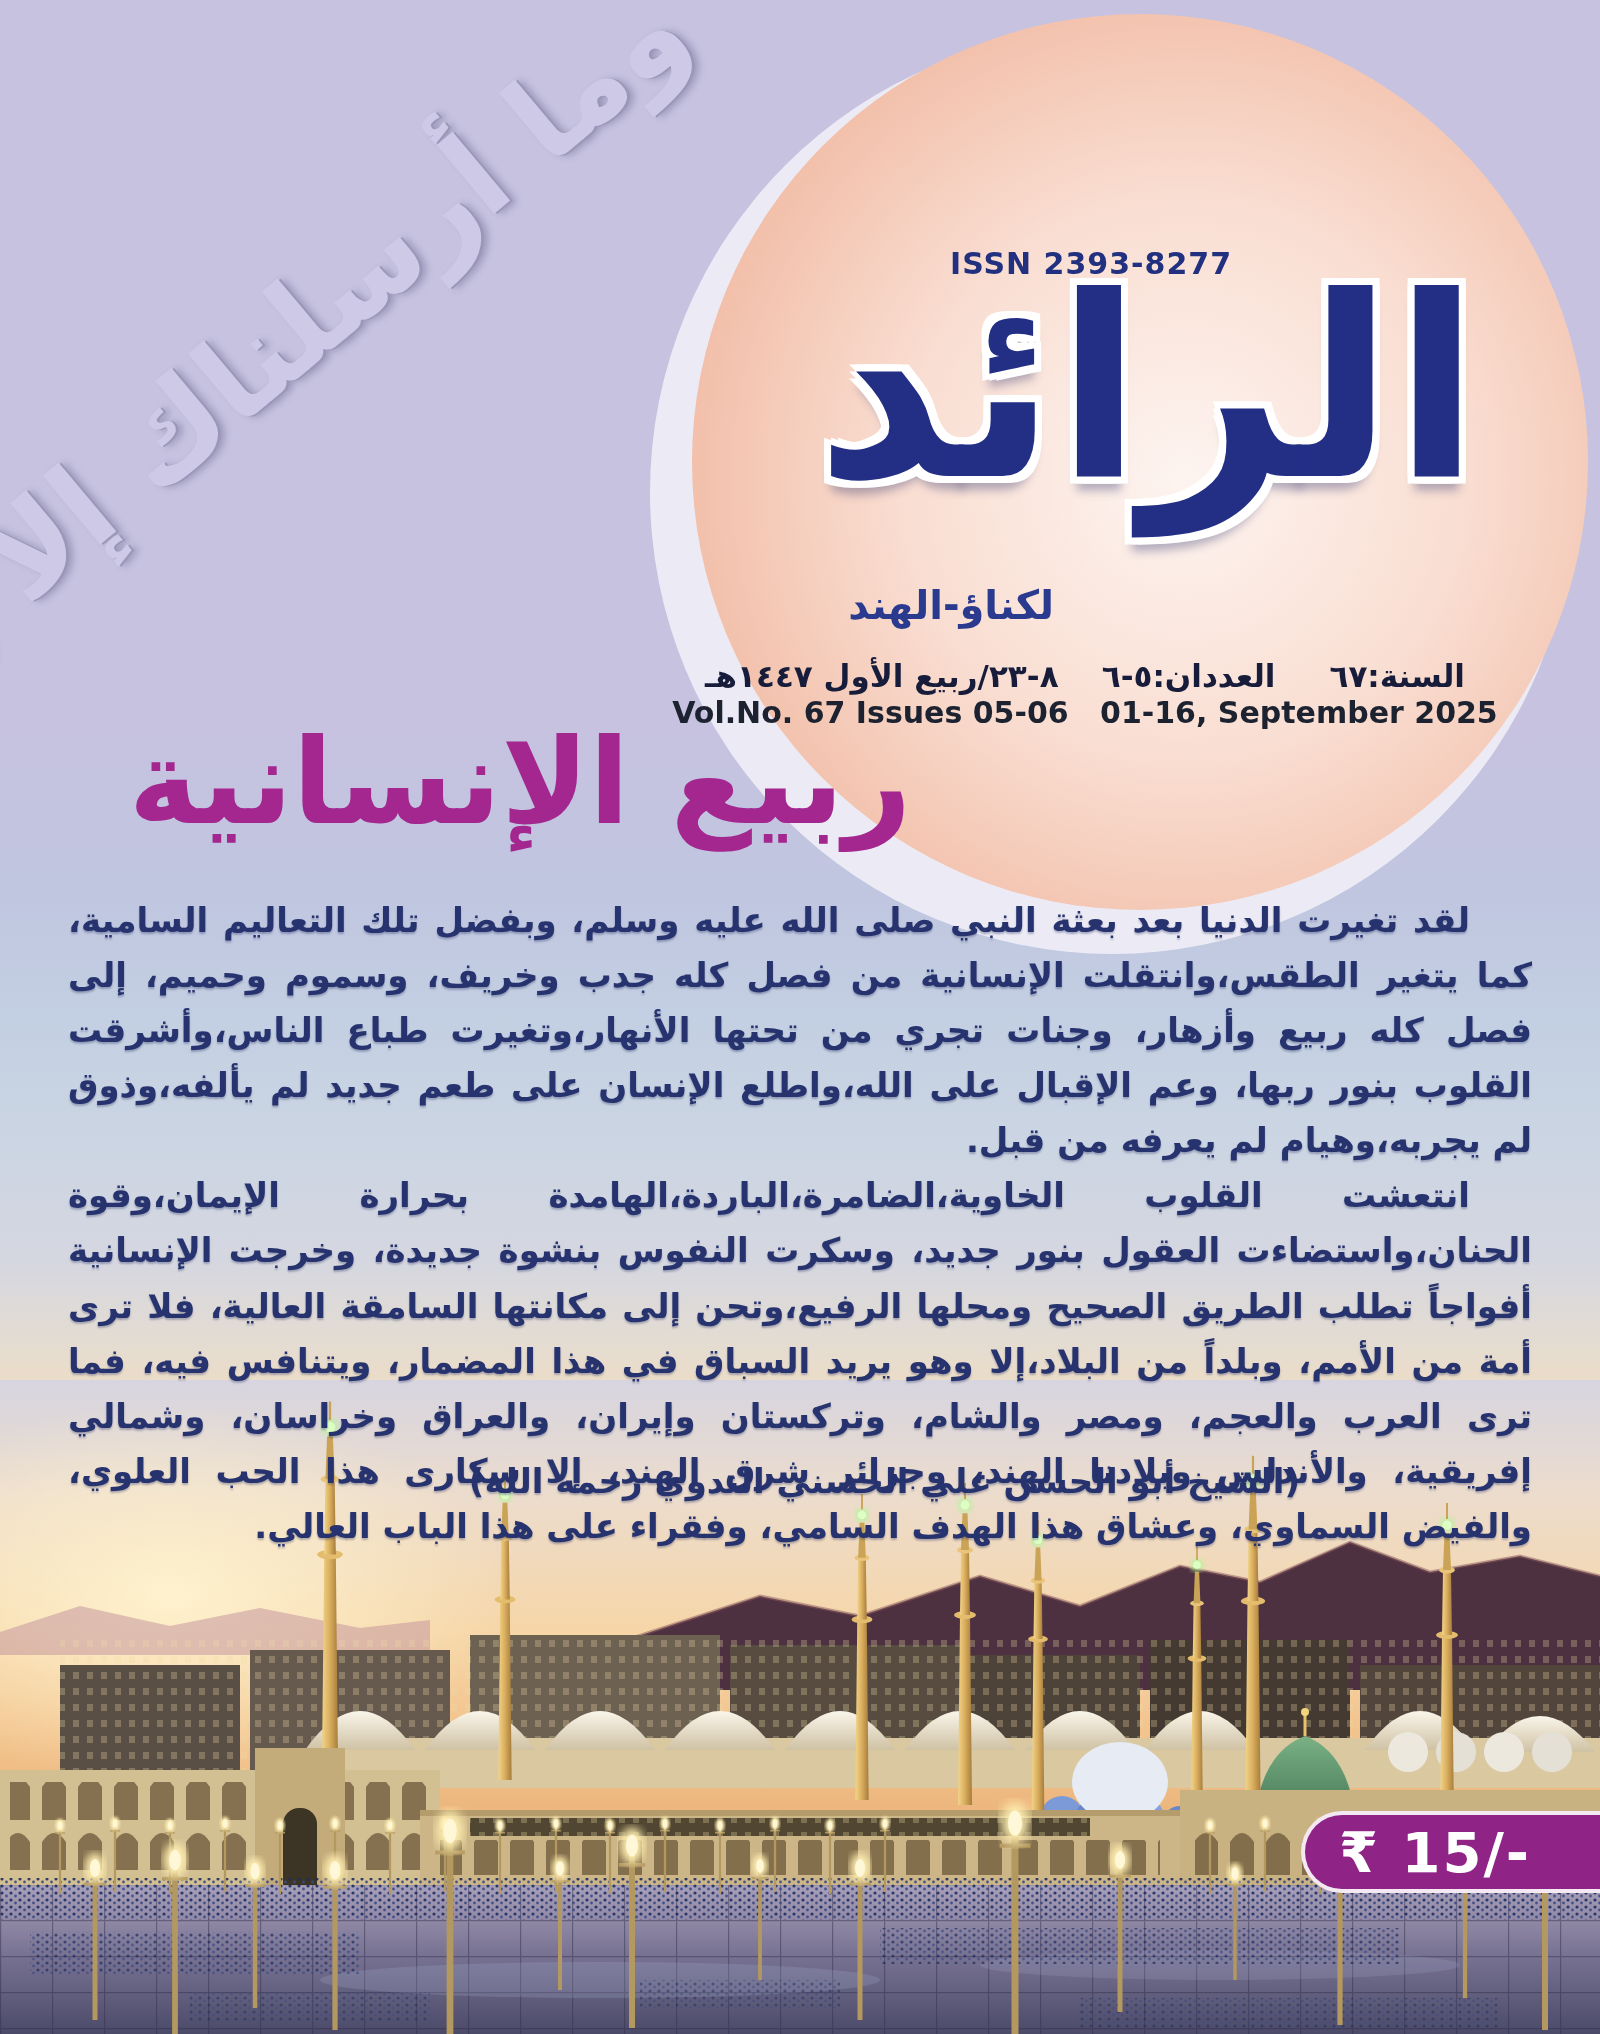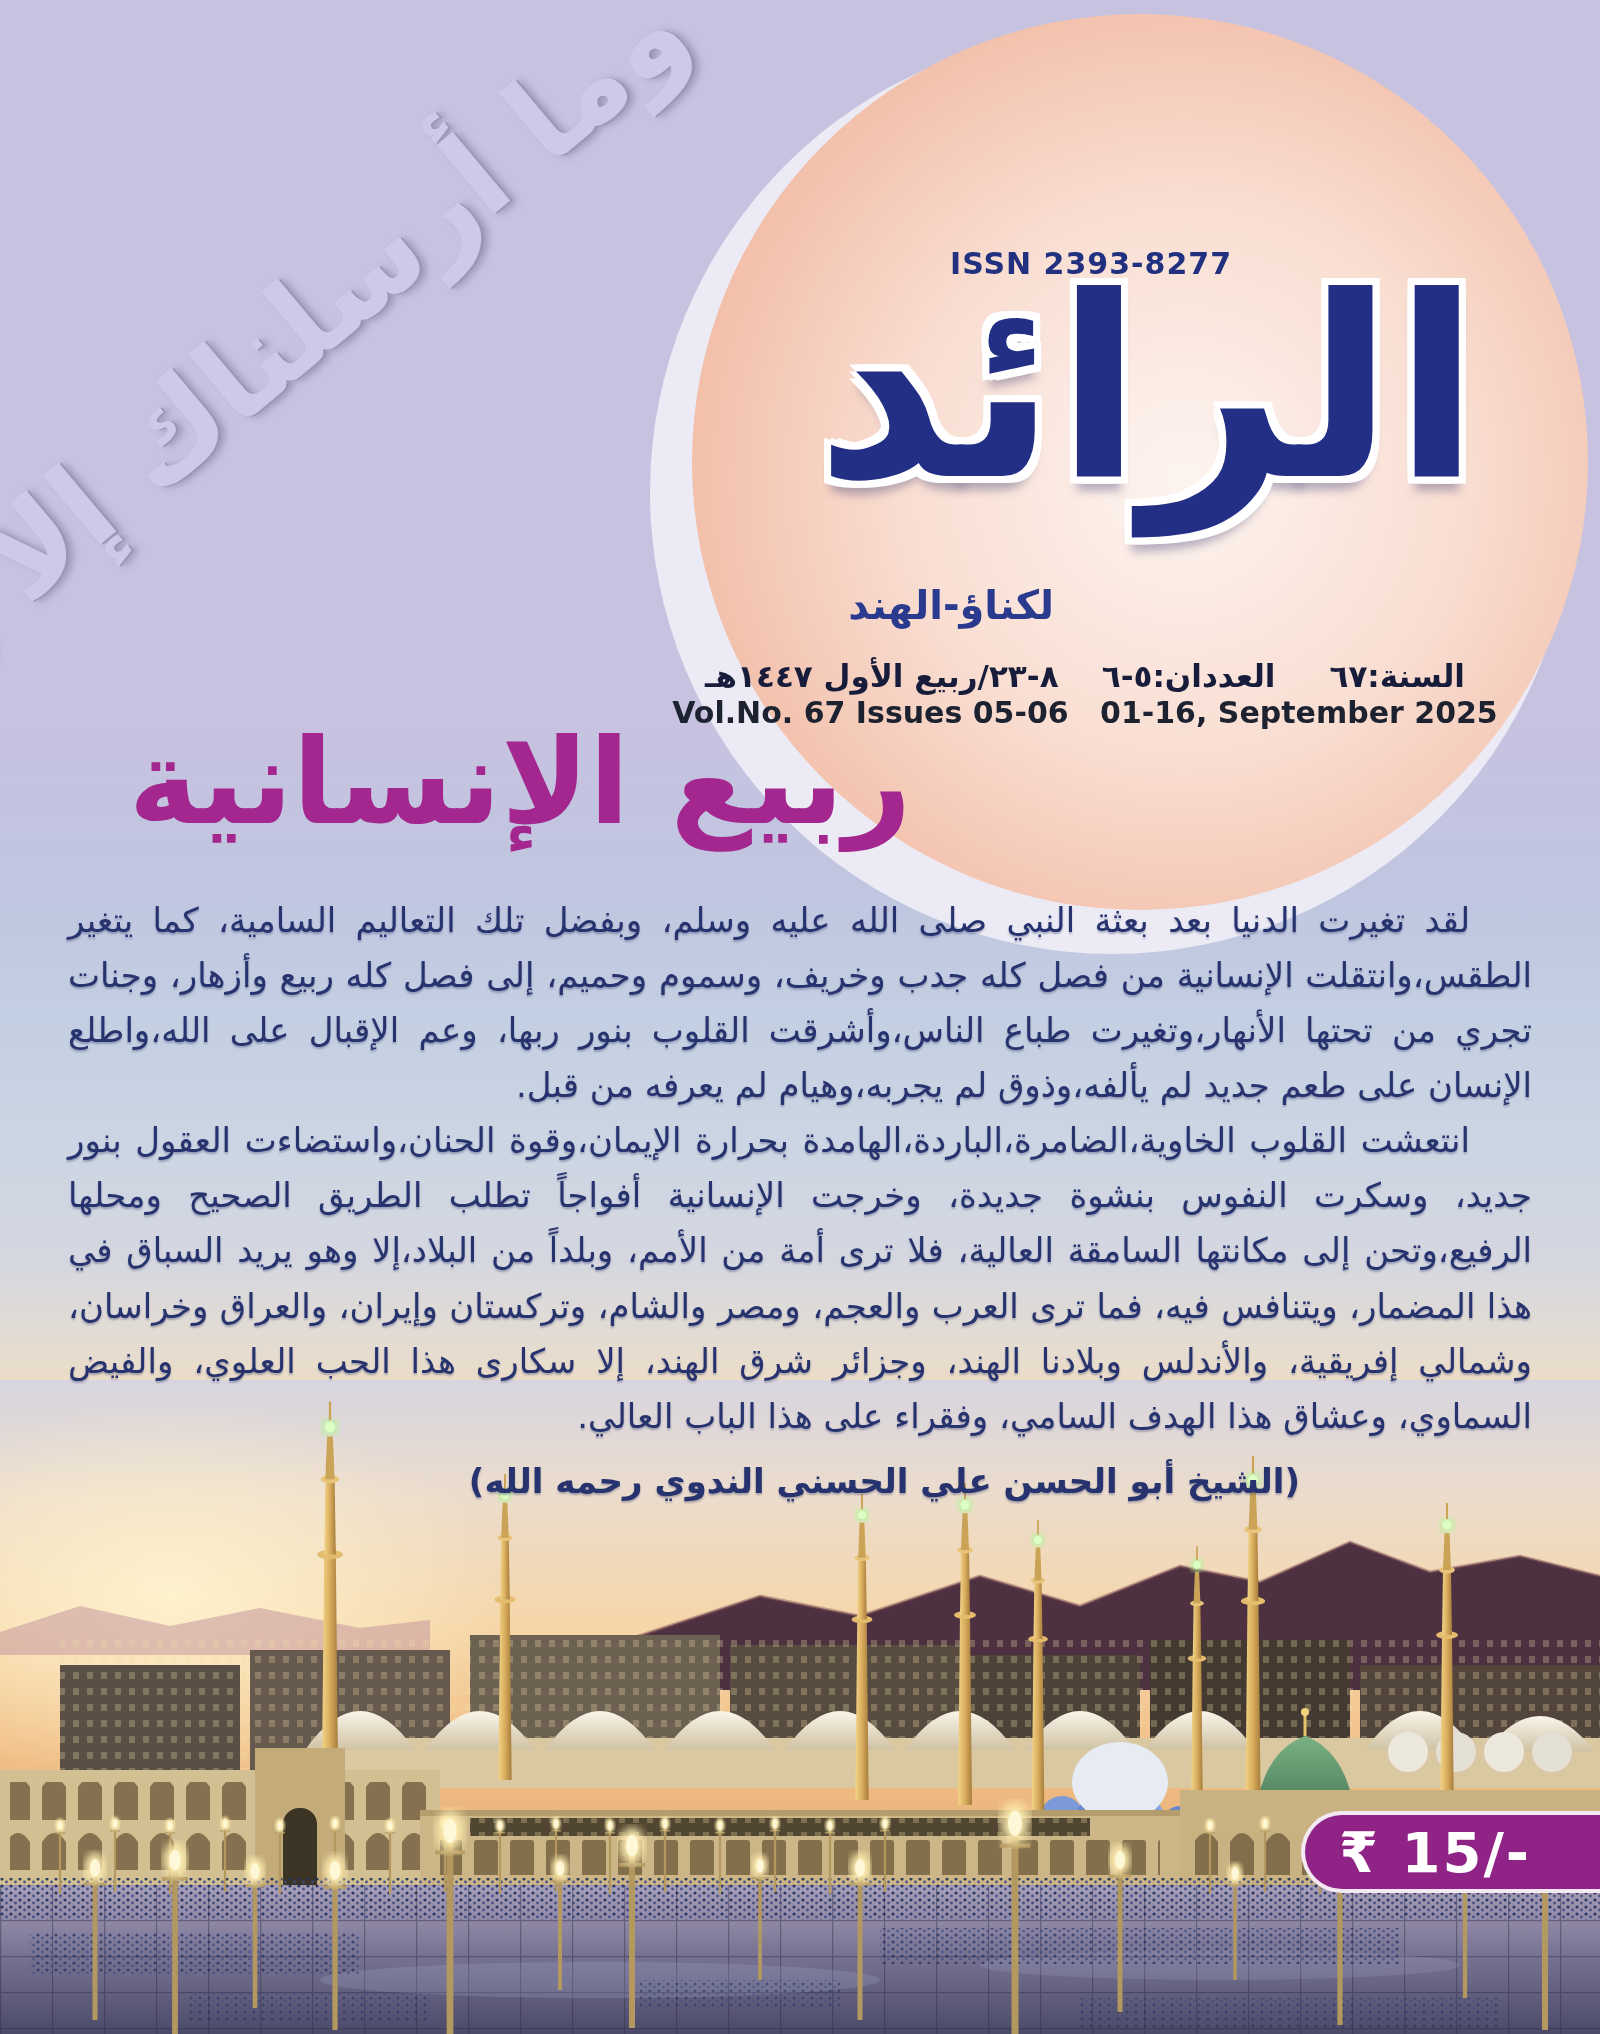--- a/index.html
+++ b/index.html
@@ -42,21 +42,21 @@
     font-size:44px;font-weight:bold;letter-spacing:3px;color:#233590;z-index:4;}
   .issue-ar{position:absolute;left:620px;top:650px;width:930px;text-align:center;direction:rtl;
     font-size:31px;font-weight:bold;color:#161c3a;white-space:pre;z-index:4;margin-top:8px;}
   .issue-en{position:absolute;left:620px;top:695px;width:930px;text-align:center;
     font-size:30px;font-weight:bold;color:#1c2230;white-space:pre;z-index:4;}
   
   .headline{position:absolute;left:110px;top:712px;width:820px;text-align:center;direction:rtl;
     font-size:118px;line-height:1.2;font-weight:bold;color:#a3278f;z-index:4;}
   
   .article{position:absolute;left:68px;top:893px;width:1464px;z-index:5;
-    direction:rtl;text-align:justify;font-size:34px;line-height:1.62;font-weight:normal;
+    direction:rtl;text-align:justify;font-size:34px;line-height:1.62;font-weight:bold;
     color:#27336e;text-shadow:0 2px 2px rgba(25,35,90,.3);}
   .article p{margin:0;text-indent:62px;}
   .attribution{position:absolute;left:180px;top:1436px;width:1120px;text-align:right;direction:rtl;
     font-size:34px;font-weight:bold;color:#27336e;z-index:5;
     text-shadow:0 2px 2px rgba(25,35,90,.3);margin-top:25px;}
   
   .photo{position:absolute;left:0;top:1380px;width:1600px;height:654px;z-index:2;}
   
   .price{position:absolute;left:1301px;top:1811px;width:299px;height:82px;z-index:6;
     background:#8f2386;border:4px solid rgba(255,255,255,.9);border-right:none;

